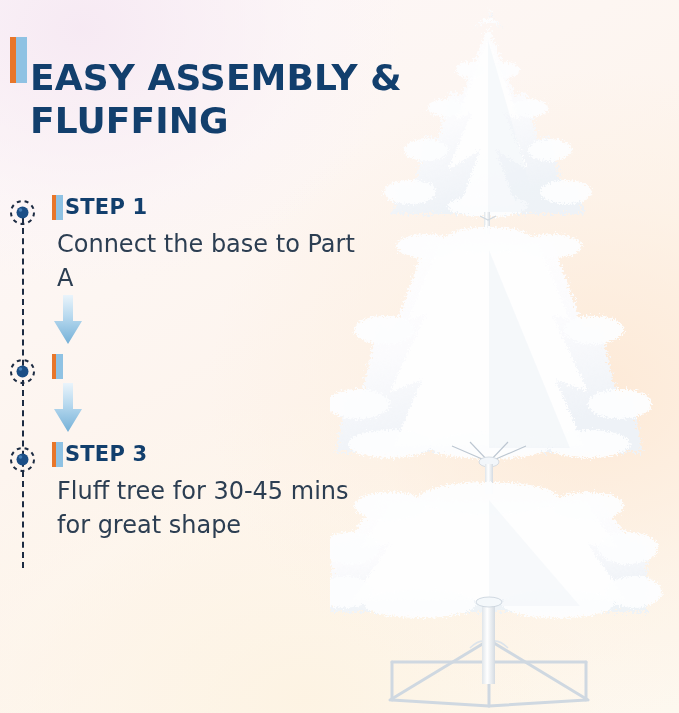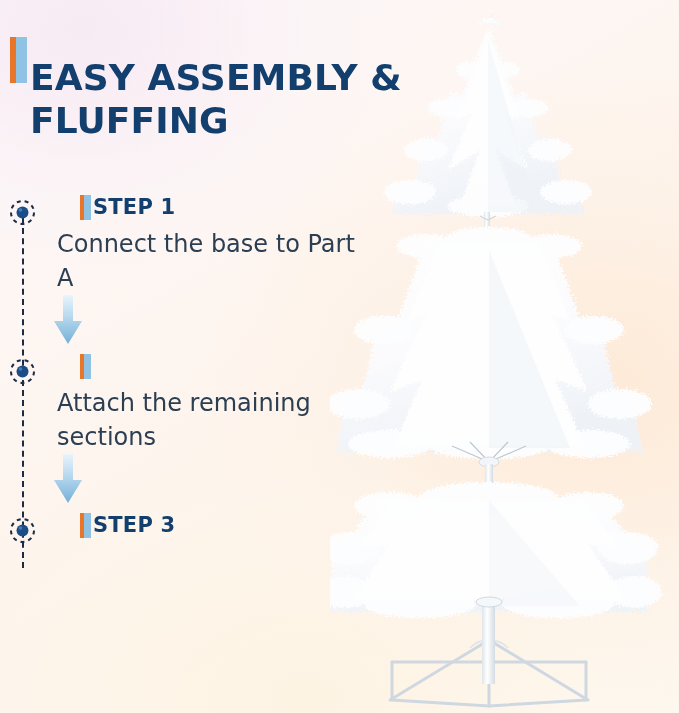--- a/index.html
+++ b/index.html
@@ -84,21 +84,21 @@
   .step-marker {
     position: absolute;
     left: 8px;
     top: 8px;
     width: 29px;
     height: 29px;
   }
   .step-head {
     display: flex;
     align-items: center;
-    margin-left: 80px;
+    margin-left: 52px;
     height: 34px;
     text-align: right;
   }
   .step-accent {
     display: flex;
     flex: 0 0 auto;
     height: 25px;
   }
   .step-accent .o {
     width: 4px;
@@ -341,21 +341,20 @@
           <circle cx="14.5" cy="14.5" r="6" fill="#1b4e86"></circle>
           <circle cx="12.5" cy="12" r="1.8" fill="#4e86bd" opacity="0.85"></circle>
         </svg>
       </span>
       <div class="step-head">
         <span class="step-accent">
           <span class="o"></span>
           <span class="b"></span>
         </span>
       </div>
-      <div class="step-desc">Attach the remaining sections</div>
     </div>
 
     
     <span class="arrow">
       <svg width="32" height="50" viewBox="0 0 32 50" xmlns="http://www.w3.org/2000/svg">
         <defs>
           <linearGradient id="arrG2" x1="0" y1="0" x2="0" y2="1">
             <stop offset="0%" stop-color="#eaf4fb"></stop>
             <stop offset="45%" stop-color="#b6d8ee"></stop>
             <stop offset="100%" stop-color="#74b0d7"></stop>
@@ -374,16 +373,18 @@
           <circle cx="12.5" cy="12" r="1.8" fill="#4e86bd" opacity="0.85"></circle>
         </svg>
       </span>
       <div class="step-head">
         <span class="step-accent">
           <span class="o"></span>
           <span class="b"></span>
         </span>
         <span class="step-title">STEP 3</span>
       </div>
+      <div class="step-desc">Fluff tree for 30-45 mins
+for great shape</div>
     </div>
   </div>
 
 </div>
 
 </body></html>

